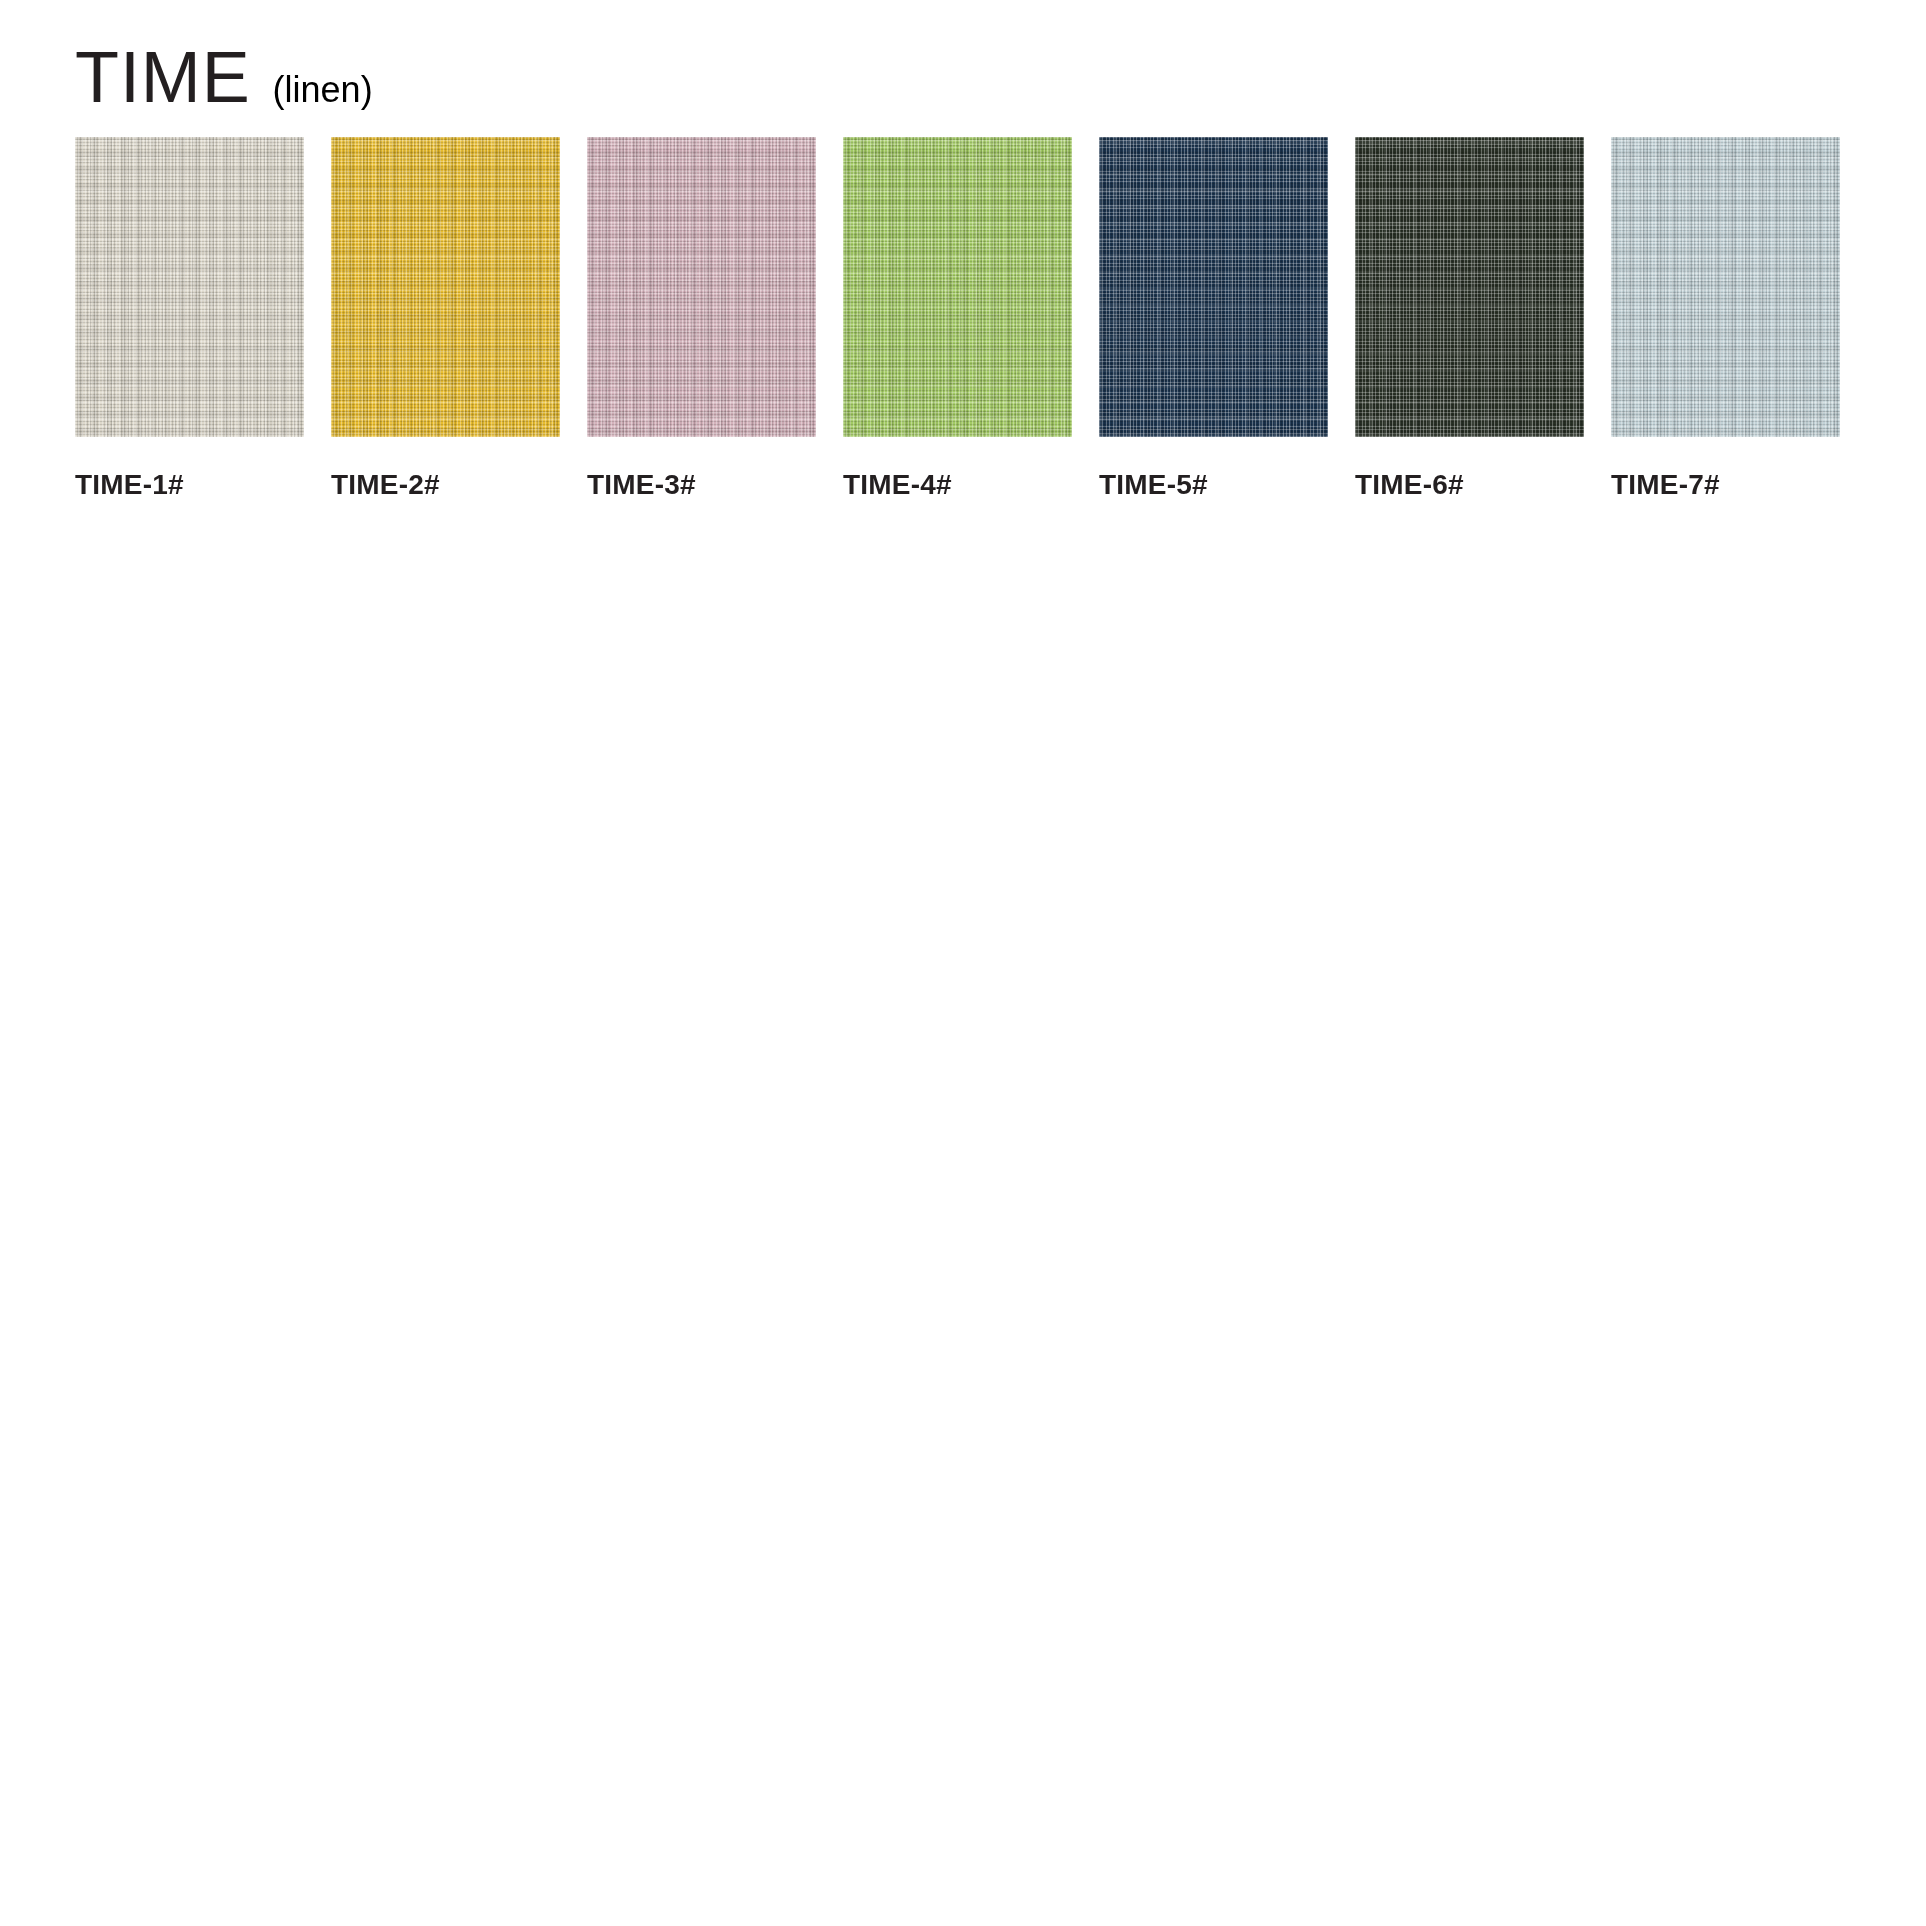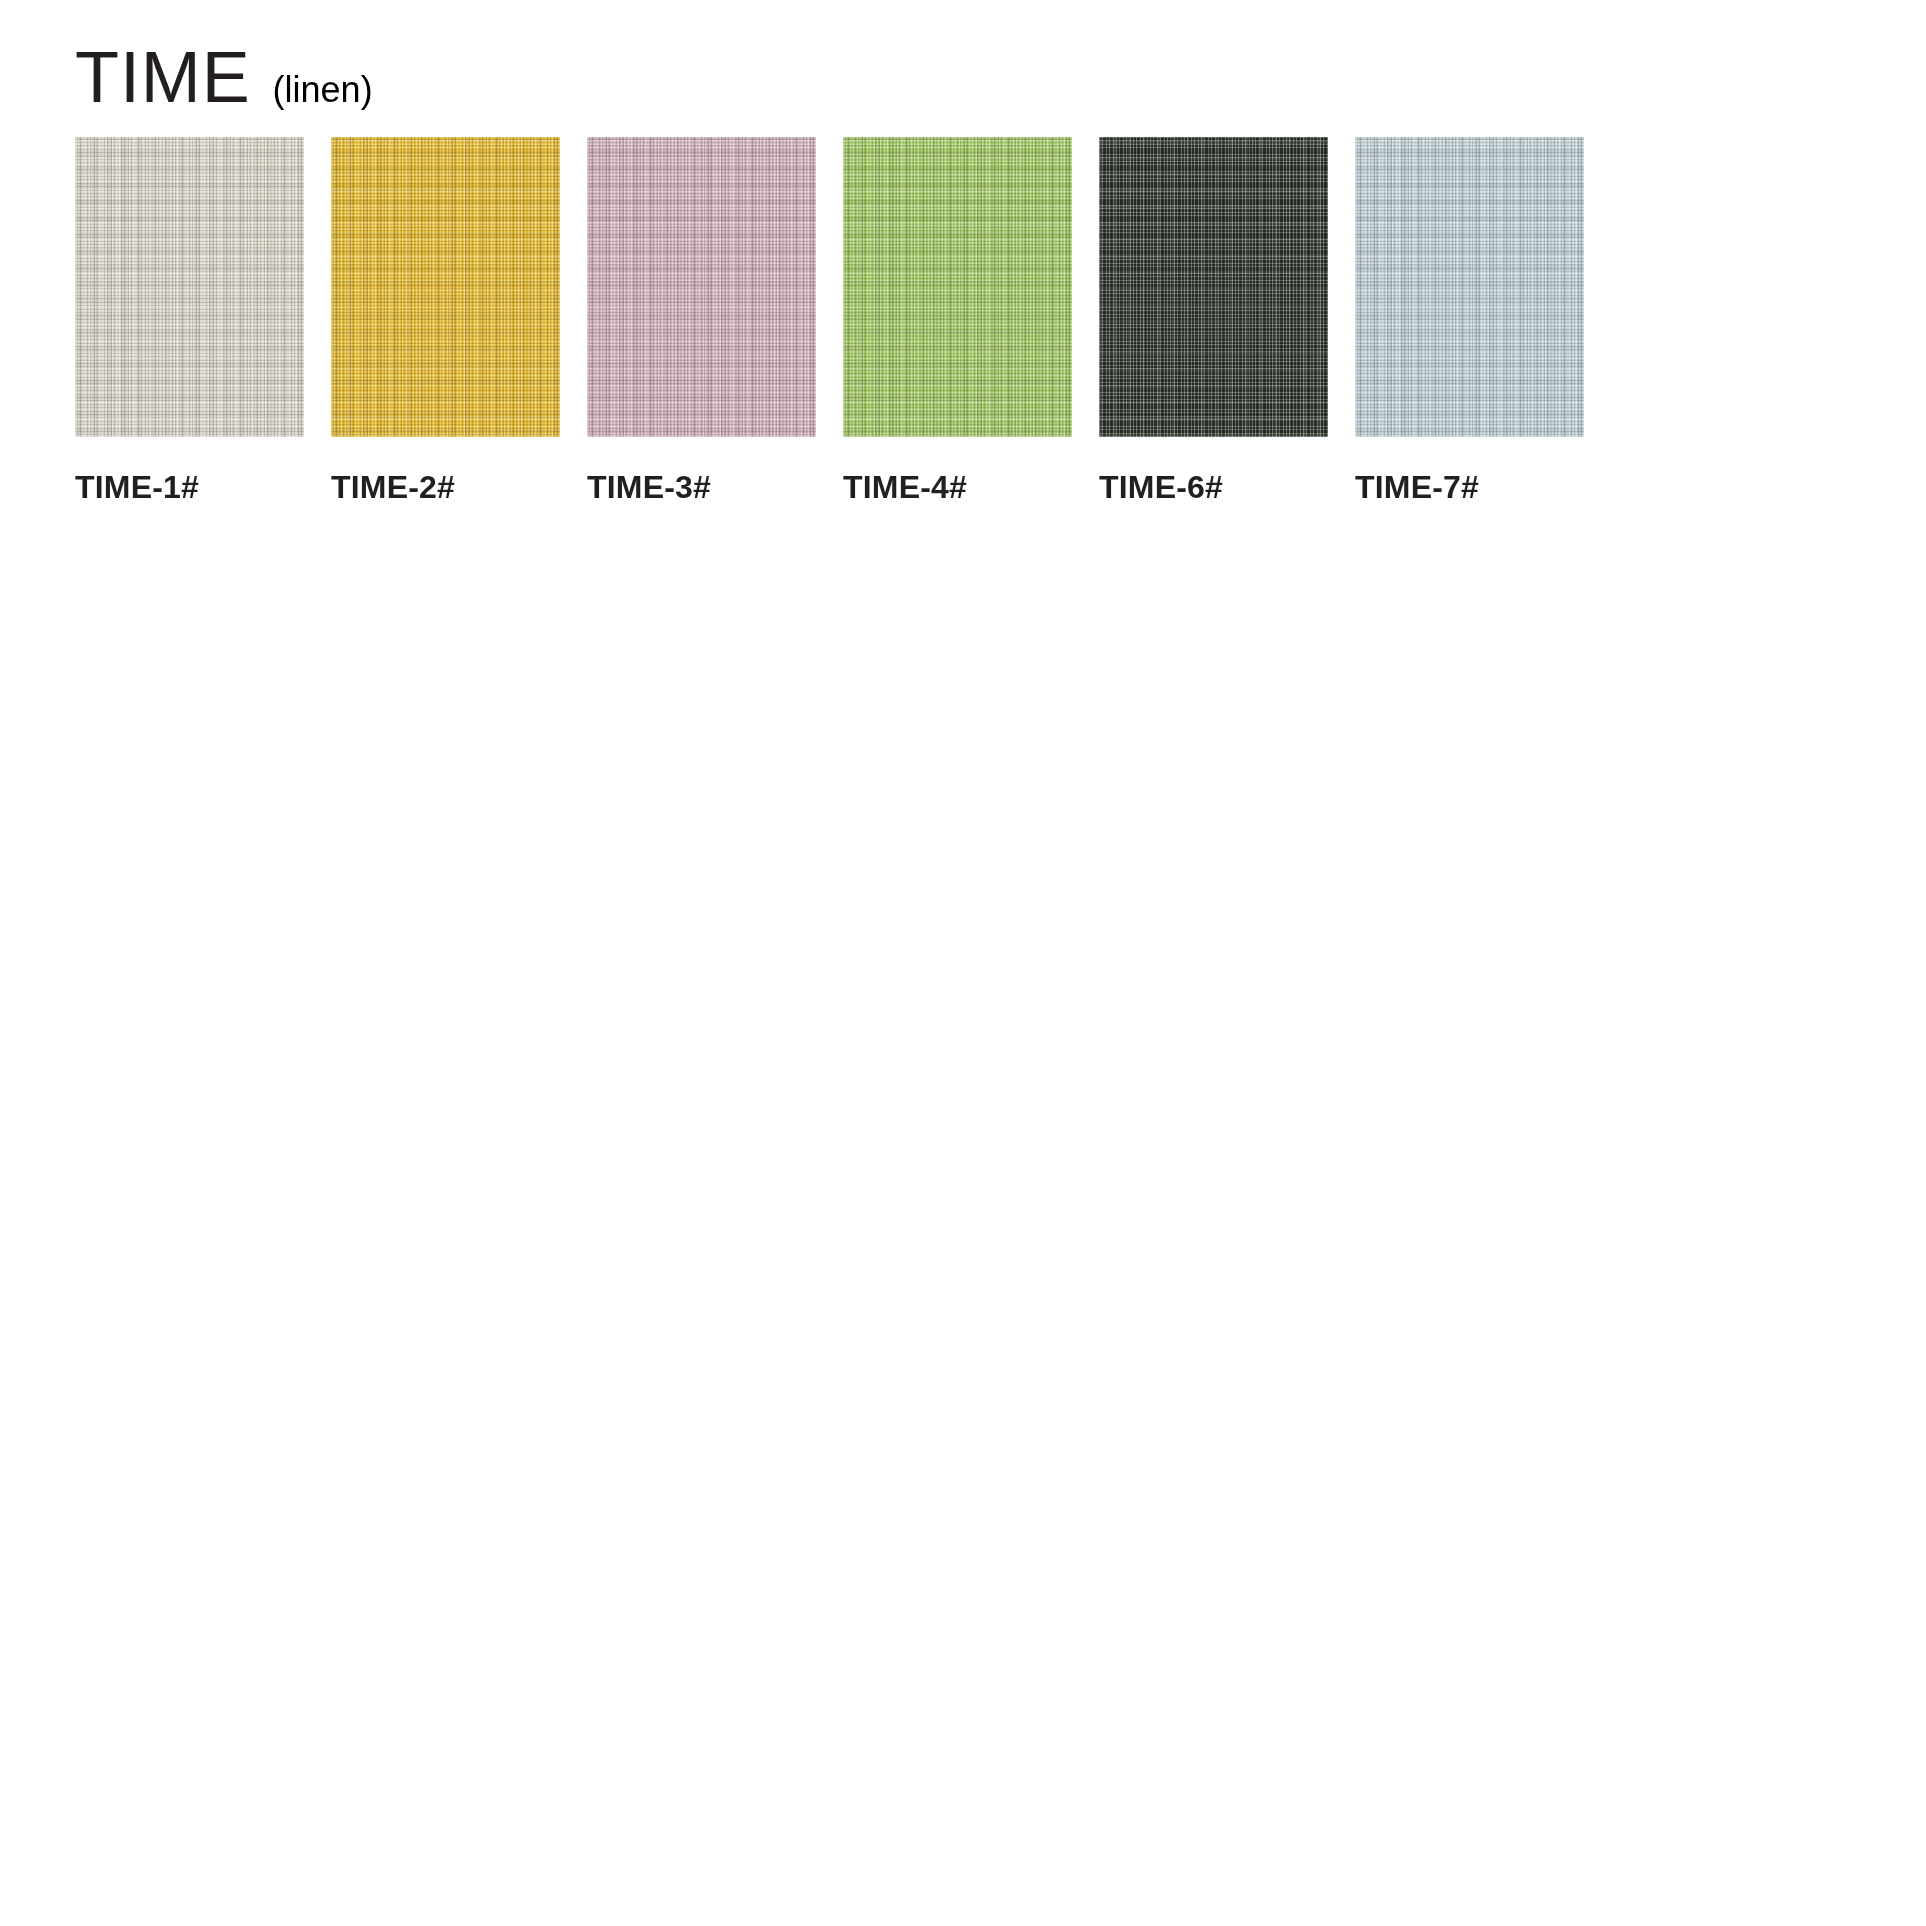--- a/index.html
+++ b/index.html
@@ -116,21 +116,21 @@
         rgba(0,0,0,0.05) 3.4px,
         rgba(0,0,0,0.05) 9.4px,
         rgba(255,255,255,0.00) 9.4px,
         rgba(255,255,255,0.00) 16.3px);
     opacity: 0.85;
     pointer-events: none;
   }
 
   .swatch-label {
     margin-top: 34px;
-    font-size: 32px;
+    font-size: 28px;
     font-weight: bold;
     letter-spacing: 0.2px;
     color: #231f20;
     line-height: 1;
   }
 </style>
 </head>
 <body>
 
 <div id="page">
@@ -151,20 +151,24 @@
       </div>
       <div class="swatch-cell">
         <div class="swatch-chip" style="background-color: rgb(212, 178, 187);"></div>
         <div class="swatch-label">TIME-3#</div>
       </div>
       <div class="swatch-cell">
         <div class="swatch-chip" style="background-color: rgb(162, 202, 99);"></div>
         <div class="swatch-label">TIME-4#</div>
       </div>
       <div class="swatch-cell">
+        <div class="swatch-chip" style="background-color: rgb(28, 53, 80);"></div>
+        <div class="swatch-label">TIME-5#</div>
+      </div>
+      <div class="swatch-cell">
         <div class="swatch-chip" style="background-color: rgb(43, 51, 40);"></div>
         <div class="swatch-label">TIME-6#</div>
       </div>
       <div class="swatch-cell">
         <div class="swatch-chip" style="background-color: rgb(194, 210, 215);"></div>
         <div class="swatch-label">TIME-7#</div>
       </div>
     </div>
 
 </div>

